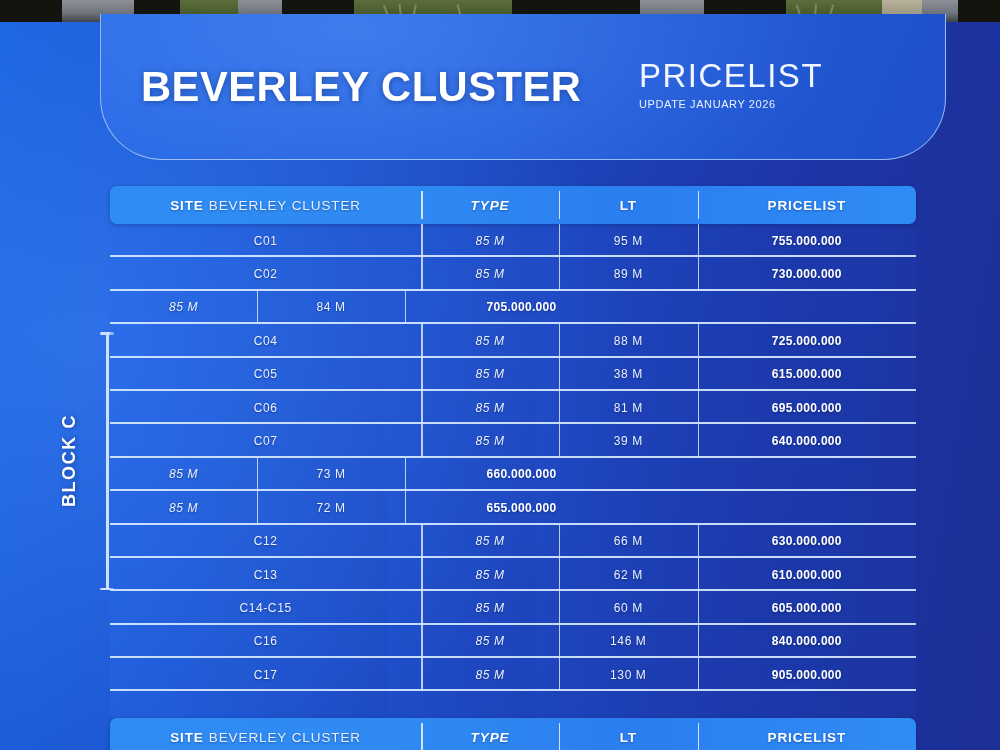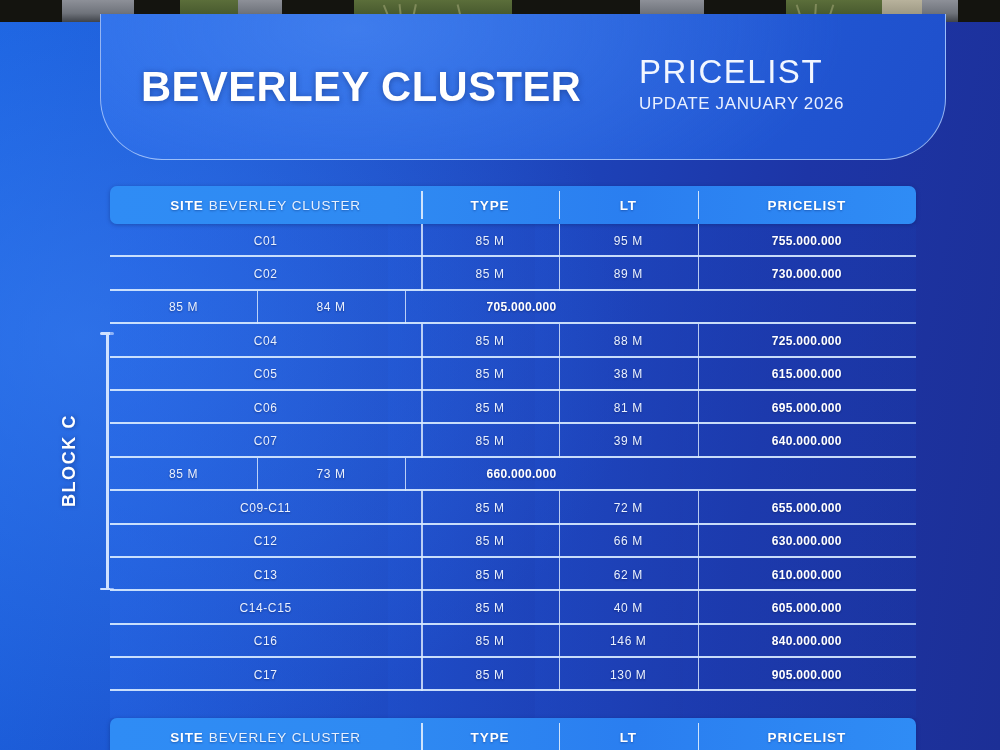--- a/index.html
+++ b/index.html
@@ -71,21 +71,21 @@
   }
   #title-pricelist {
     font-size:33px;
     font-weight:400;
     letter-spacing:1.5px;
     color:#f2f6ff;
     line-height:1.05;
     white-space:nowrap;
   }
   #title-update {
-    font-size:17px;
+    font-size:11px;
     font-weight:400;
     letter-spacing:0.6px;
     color:#e9f0ff;
     margin-top:4px;
     white-space:nowrap;
   }
 
   
   #block-label-wrap {
     position:absolute;
@@ -184,21 +184,21 @@
   .drow::after {
     content:"";
     position:absolute; left:0; right:0; bottom:0;
     height:2px;
     background:rgba(215,233,255,0.92);
   }
   .drow.last-data::after { background:rgba(215,233,255,0.92); }
 
   
   .c-site  { width:332px; }
-  .c-type  { width:147px; }
+  .c-type  { width:147px;font-style:italic; }
   .c-lt    { width:148px; }
   .c-price { width:233px; }
 
   
   #body-tints {
     position:absolute; left:110px; top:224px;
     width:806px; height:494px;
     pointer-events:none;
   }
   #body-tints div { position:absolute; top:0; bottom:0; }
@@ -322,41 +322,40 @@
           <div class="cell c-type">85 M</div>
           <div class="cell c-lt">39 M</div>
           <div class="cell c-price price">640.000.000</div>
         </div>
         <div class="row drow">
           <div class="cell c-type">85 M</div>
           <div class="cell c-lt">73 M</div>
           <div class="cell c-price price">660.000.000</div>
         </div>
         <div class="row drow">
-          <div class="cell c-site">C09-C11</div>
           <div class="cell c-type">85 M</div>
           <div class="cell c-lt">72 M</div>
           <div class="cell c-price price">655.000.000</div>
         </div>
         <div class="row drow">
           <div class="cell c-site">C12</div>
           <div class="cell c-type">85 M</div>
           <div class="cell c-lt">66 M</div>
           <div class="cell c-price price">630.000.000</div>
         </div>
         <div class="row drow">
           <div class="cell c-site">C13</div>
           <div class="cell c-type">85 M</div>
           <div class="cell c-lt">62 M</div>
           <div class="cell c-price price">610.000.000</div>
         </div>
         <div class="row drow">
           <div class="cell c-site">C14-C15</div>
           <div class="cell c-type">85 M</div>
-          <div class="cell c-lt">40 M</div>
+          <div class="cell c-lt">60 M</div>
           <div class="cell c-price price">605.000.000</div>
         </div>
         <div class="row drow">
           <div class="cell c-site">C16</div>
           <div class="cell c-type">85 M</div>
           <div class="cell c-lt">146 M</div>
           <div class="cell c-price price">840.000.000</div>
         </div>
         <div class="row drow last-data">
           <div class="cell c-site">C17</div>

